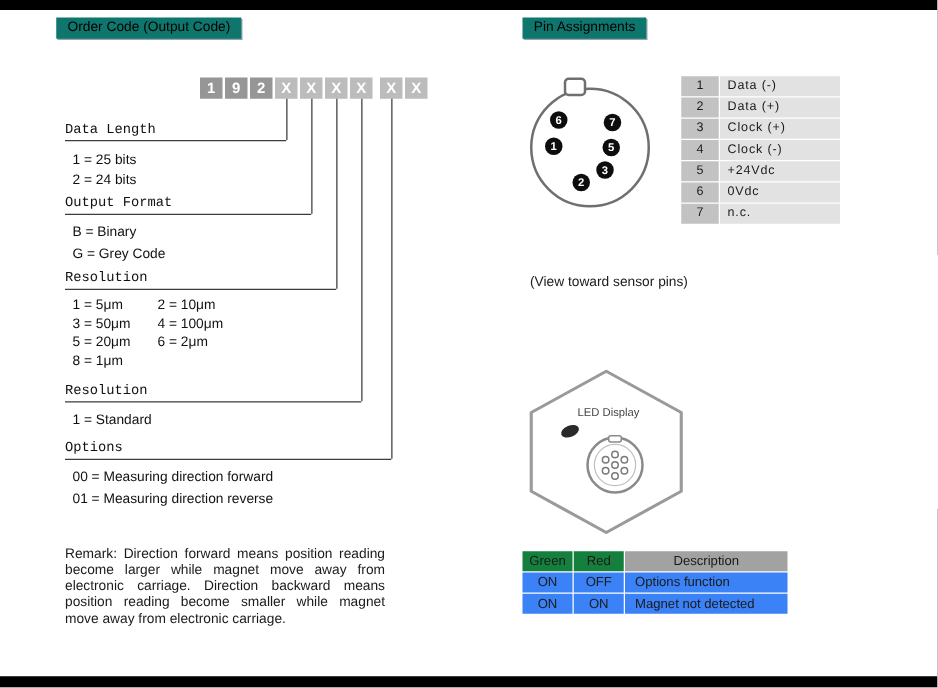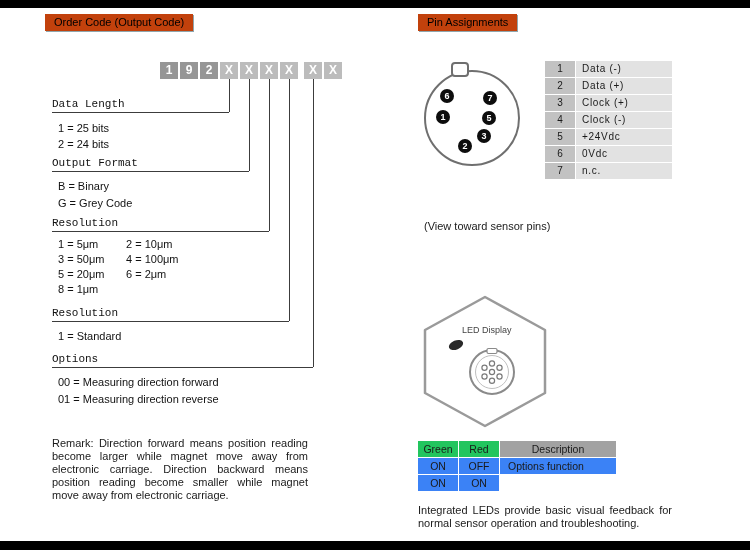--- a/index.html
+++ b/index.html
@@ -7,21 +7,21 @@
   .page {
     position:relative; width:750px; height:550px; margin:0 auto;
     background:#ffffff; overflow:hidden;
     font-family:"Liberation Sans", sans-serif; font-size:11px; color:#1a1a1a;
   }
   .bar { position:absolute; left:0; width:750px; background:#000; }
   .bar-top { top:0; height:8px; }
   .bar-bottom { bottom:0; height:9px; }
 
   .section-header {
-    position:absolute; height:17px; background:#c2410c; color:#000;
+    position:absolute; height:17px; background:#0f766e; color:#000;
     font-size:11px; line-height:17px; padding:0 9px; white-space:nowrap;
     box-shadow:1px 1px 0 #8fa6ad;
   }
   .hdr-order { left:45px; top:14px; }
   .hdr-pin   { left:418px; top:14px; }
   .hdr-diag  { left:418px; top:264px; }
 
   
   .code-box {
     position:absolute; top:62px; width:18px; height:17px;
@@ -84,22 +84,22 @@
   .sensor-wrap { position:absolute; left:420px; top:292px; width:130px; height:140px; }
   .led-label {
     position:absolute; left:462px; top:325px; font-size:9px; color:#444; white-space:nowrap;
   }
 
   
   .diag-table { position:absolute; left:418px; top:441px; font-size:10.5px; }
   .diag-row { display:flex; margin-bottom:1px; }
   .dcell { height:16px; line-height:16px; margin-right:1px; }
   .dc-led { width:40px; text-align:center; }
-  .dc-desc { width:116px; text-align:left; padding-left:8px; }
-  .dhead.dc-led  { background:#22c55e; }
+  .dc-desc { width:130px; text-align:left; padding-left:8px; }
+  .dhead.dc-led  { background:#15803d; }
   .dhead.dc-desc { background:#a2a2a2; text-align:center; padding-left:0; }
   .dbody { background:#3b82f6; }
 
   .diag-note {
     position:absolute; left:418px; top:504px; width:254px;
     text-align:justify; line-height:13px; font-size:11px;
   }
 </style>
 </head>
 <body>
@@ -227,17 +227,17 @@
       <div class="dcell dc-desc dhead">Description</div>
     </div>
     <div class="diag-row">
       <div class="dcell dc-led dbody">ON</div>
       <div class="dcell dc-led dbody">OFF</div>
       <div class="dcell dc-desc dbody">Options function</div>
     </div>
     <div class="diag-row">
       <div class="dcell dc-led dbody">ON</div>
       <div class="dcell dc-led dbody">ON</div>
+      <div class="dcell dc-desc dbody">Magnet not detected</div>
     </div>
   </div>
 
-  <div class="diag-note">Integrated LEDs provide basic visual feedback for normal sensor operation and troubleshooting.</div>
 </div>
 
 </body></html>

